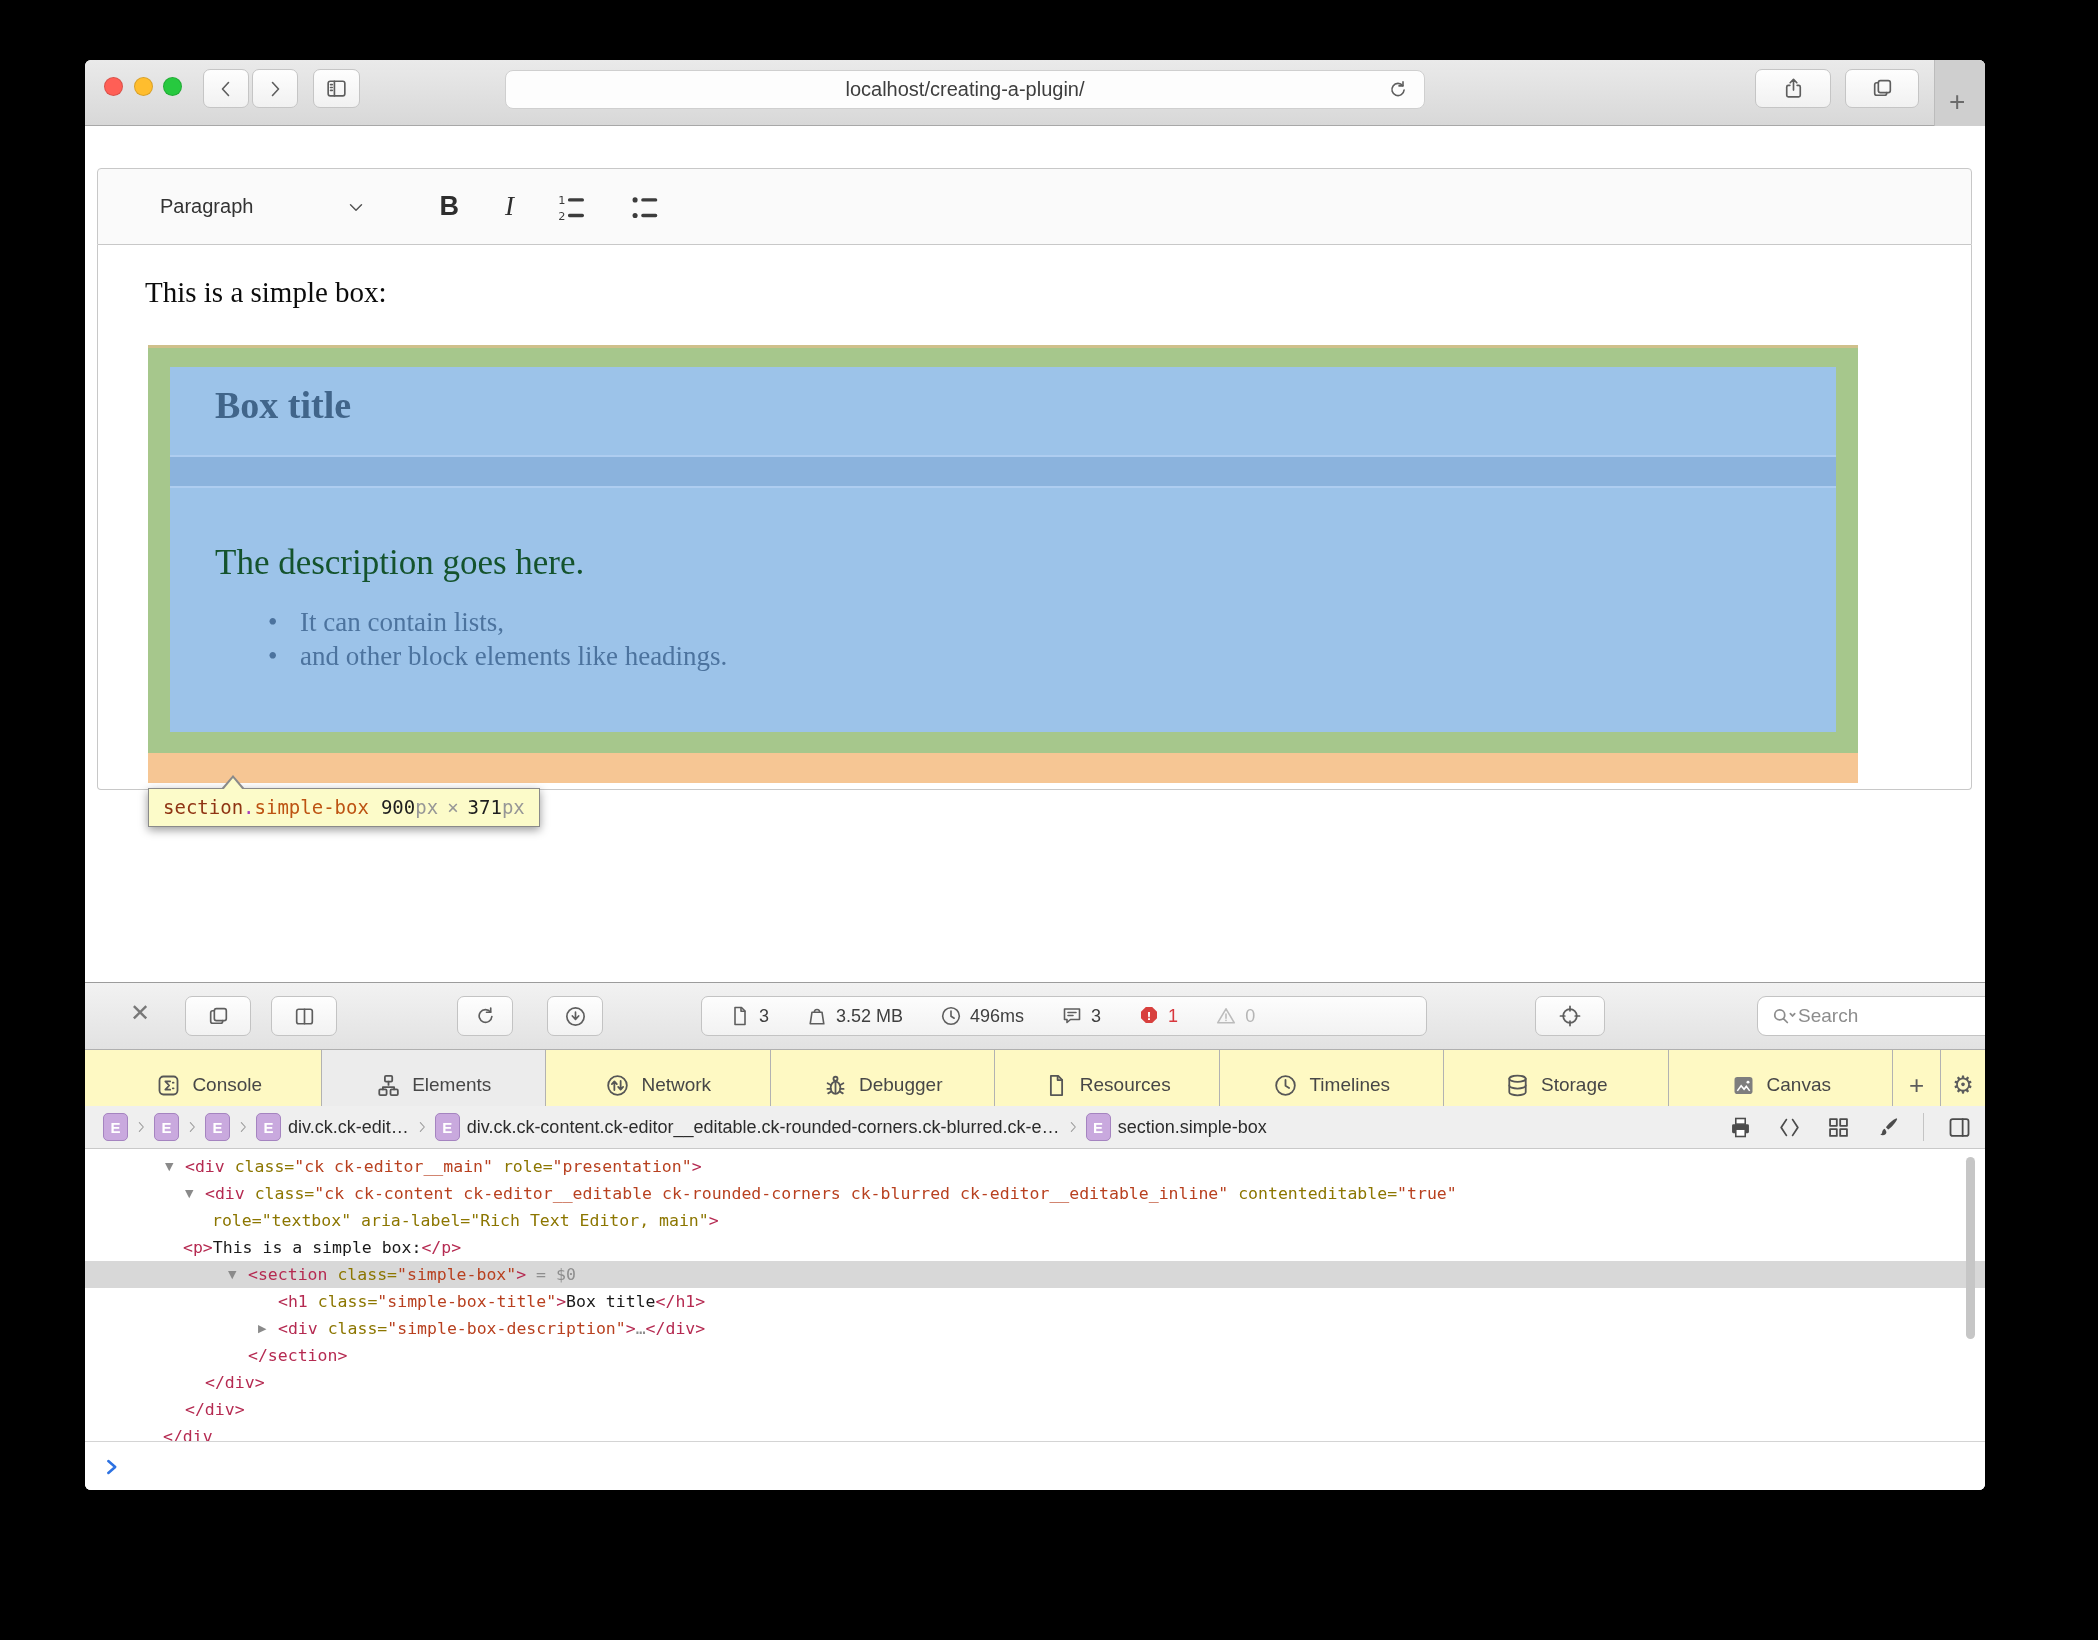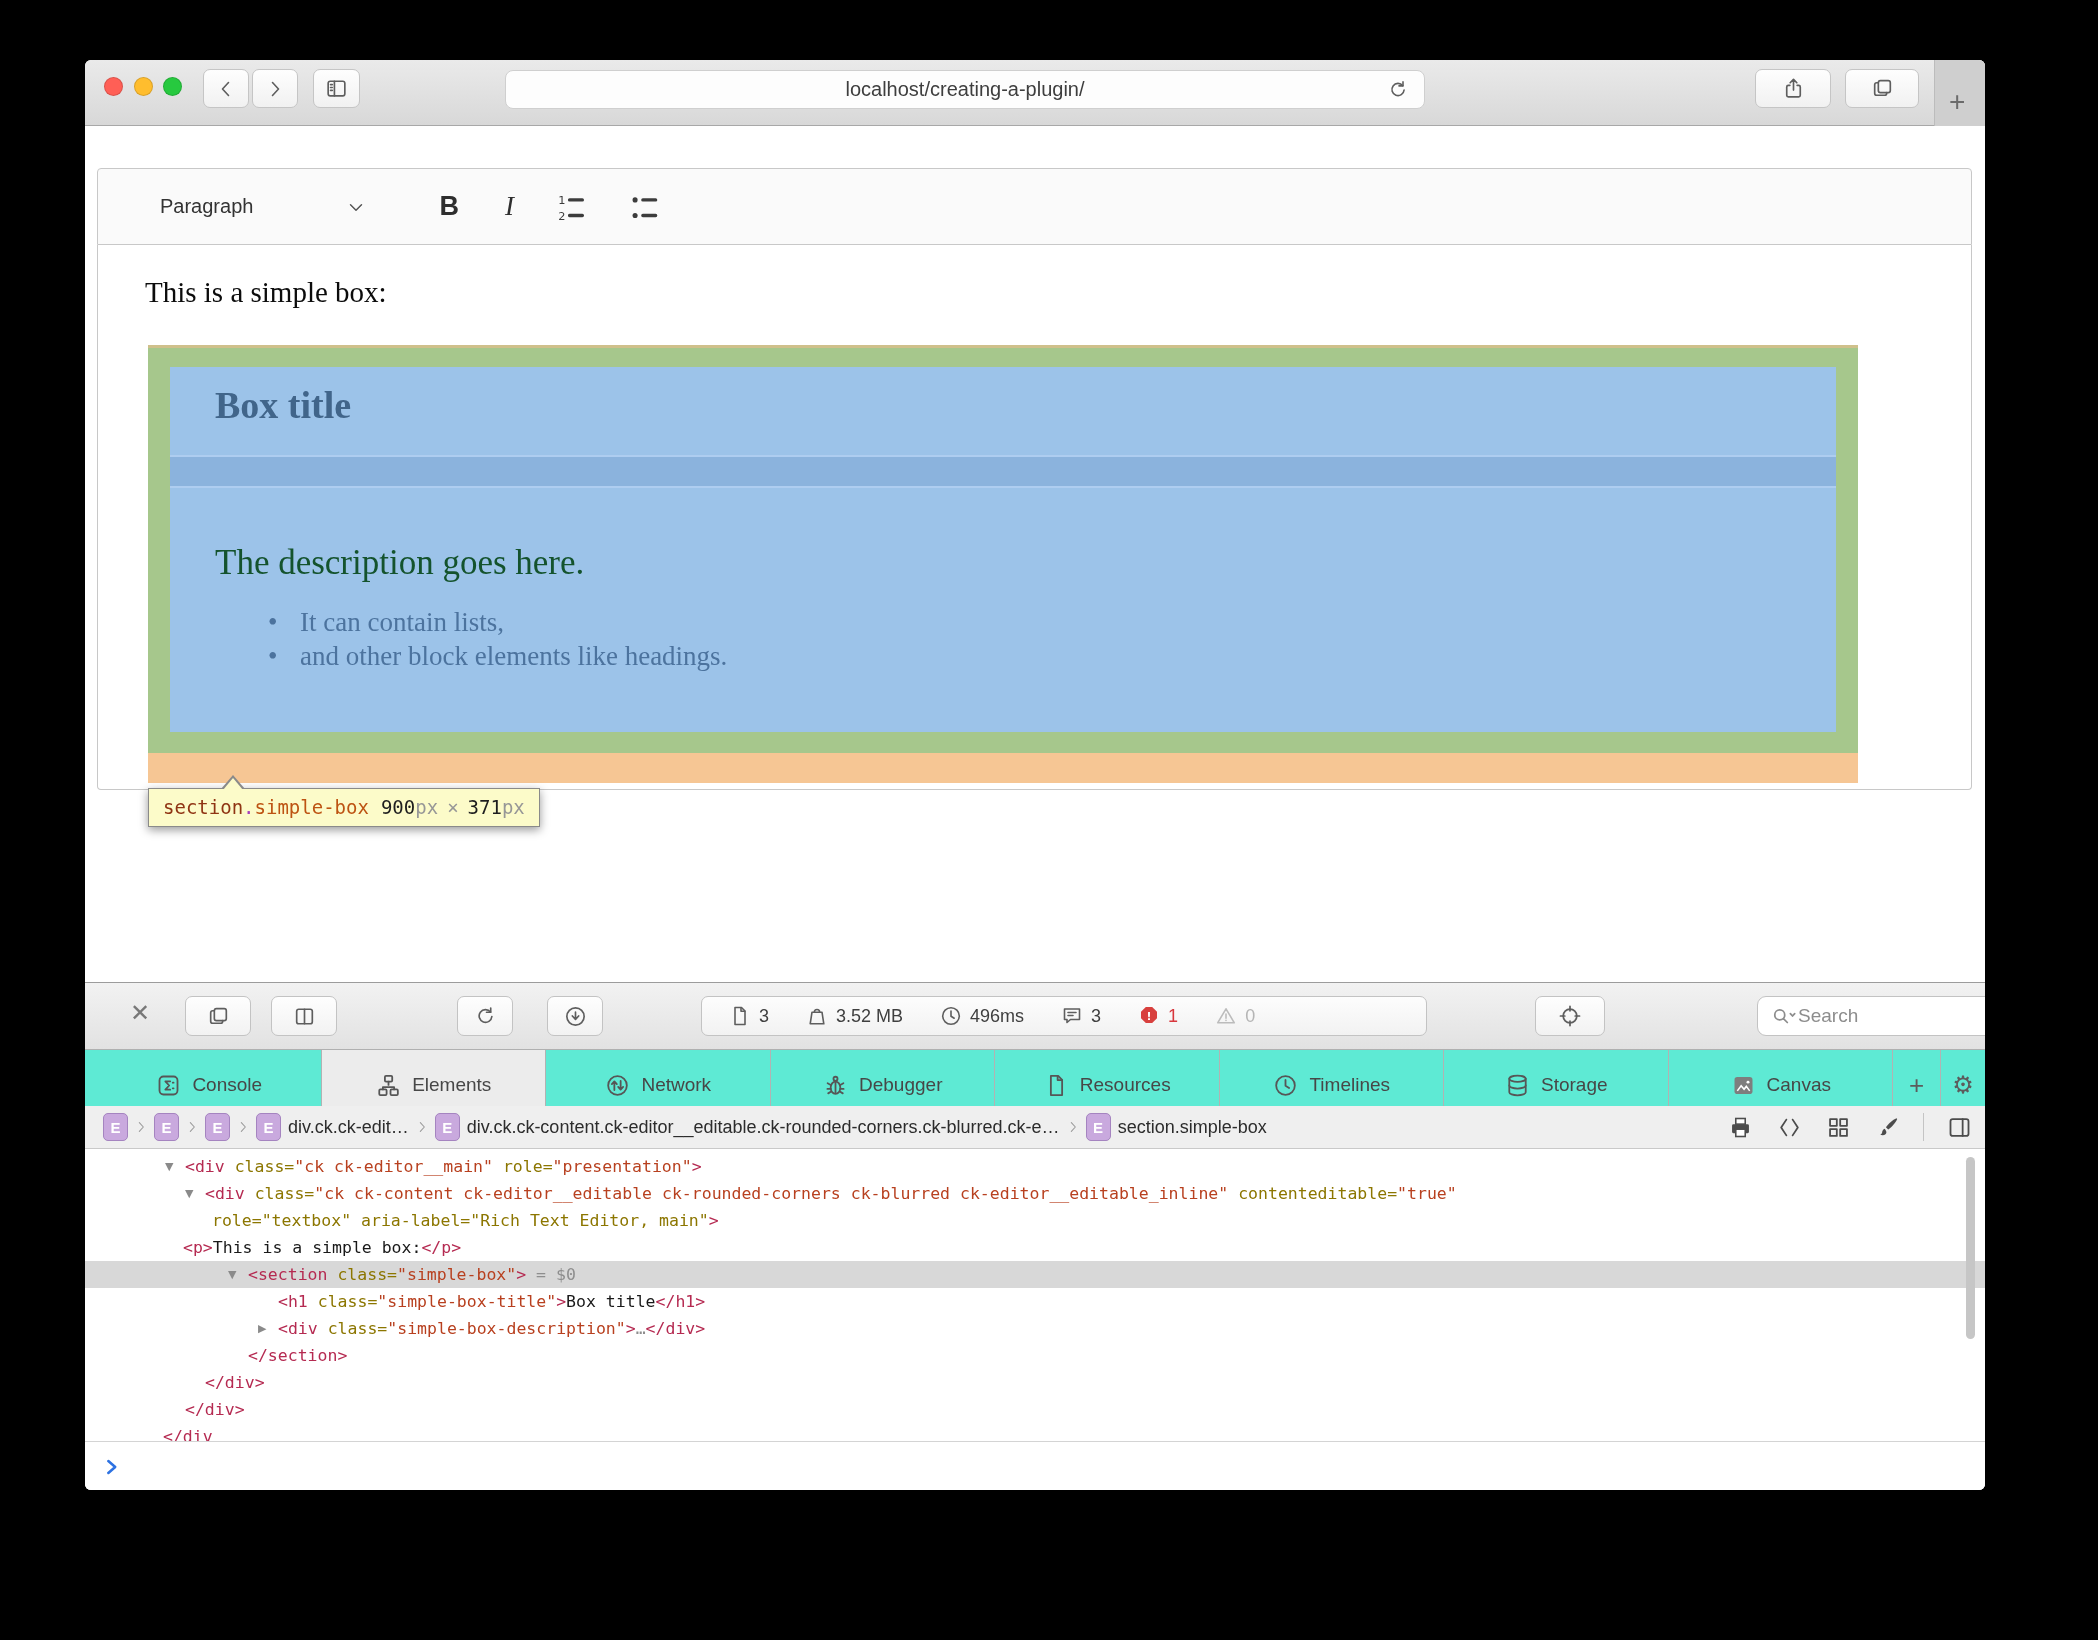--- a/index.html
+++ b/index.html
@@ -68,21 +68,21 @@
   .badge { display:flex; align-items:center; gap:7px; font-size:18px; color:#3f3f3f; }
   .badge .svgi { width:24px; height:24px; }
   .badge.err { color:#d8373d; } .badge.warn { color:#b5b5b5; } .badge.warn .svgi { color:#bcbcbc; }
   .dt-search { position:absolute; left:1628px; top:13px; width:257px; height:40px; background:#fff;
                border:1px solid #c3c3c3; border-radius:9px; display:flex; align-items:center; padding:0 10px;margin-left:44px; }
   .dt-search .svgi { width:30px; height:26px; color:#8d8d8d; }
   .dt-search input { border:none; outline:none; background:transparent; font-size:19px; width:190px;
                      font-family:"Liberation Sans",sans-serif; color:#555; }
   .dt-search input::placeholder { color:#8d8d8d; }
 
-  .dt-tabs { position:absolute; top:66px; left:0; right:0; height:72px; background:#5eead4;
+  .dt-tabs { position:absolute; top:66px; left:0; right:0; height:72px; background:#fef9c3;
              border-top:1px solid #b0b0b0; border-bottom:1px solid #b2b2b2; display:flex; padding-left:12px; }
   .dt-tab { flex:1 1 0; display:flex; align-items:center; justify-content:center; gap:10px;
             border-right:1px solid #b2b2b2; color:#474747; font-size:19px; }
   .dt-tab .svgi { width:27px; height:27px; color:#565656; }
   .dt-tab.active { background:#ececec; }
   .dt-tab-plus { flex:0 0 48px; display:flex; align-items:center; justify-content:center;
                  font-size:26px; color:#5c5c5c; border-right:1px solid #b2b2b2; }
   .dt-tab-gear { flex:0 0 44px; display:flex; align-items:center; justify-content:center;
                  font-size:24px; color:#5c5c5c; font-family:"DejaVu Sans",sans-serif; }
 

